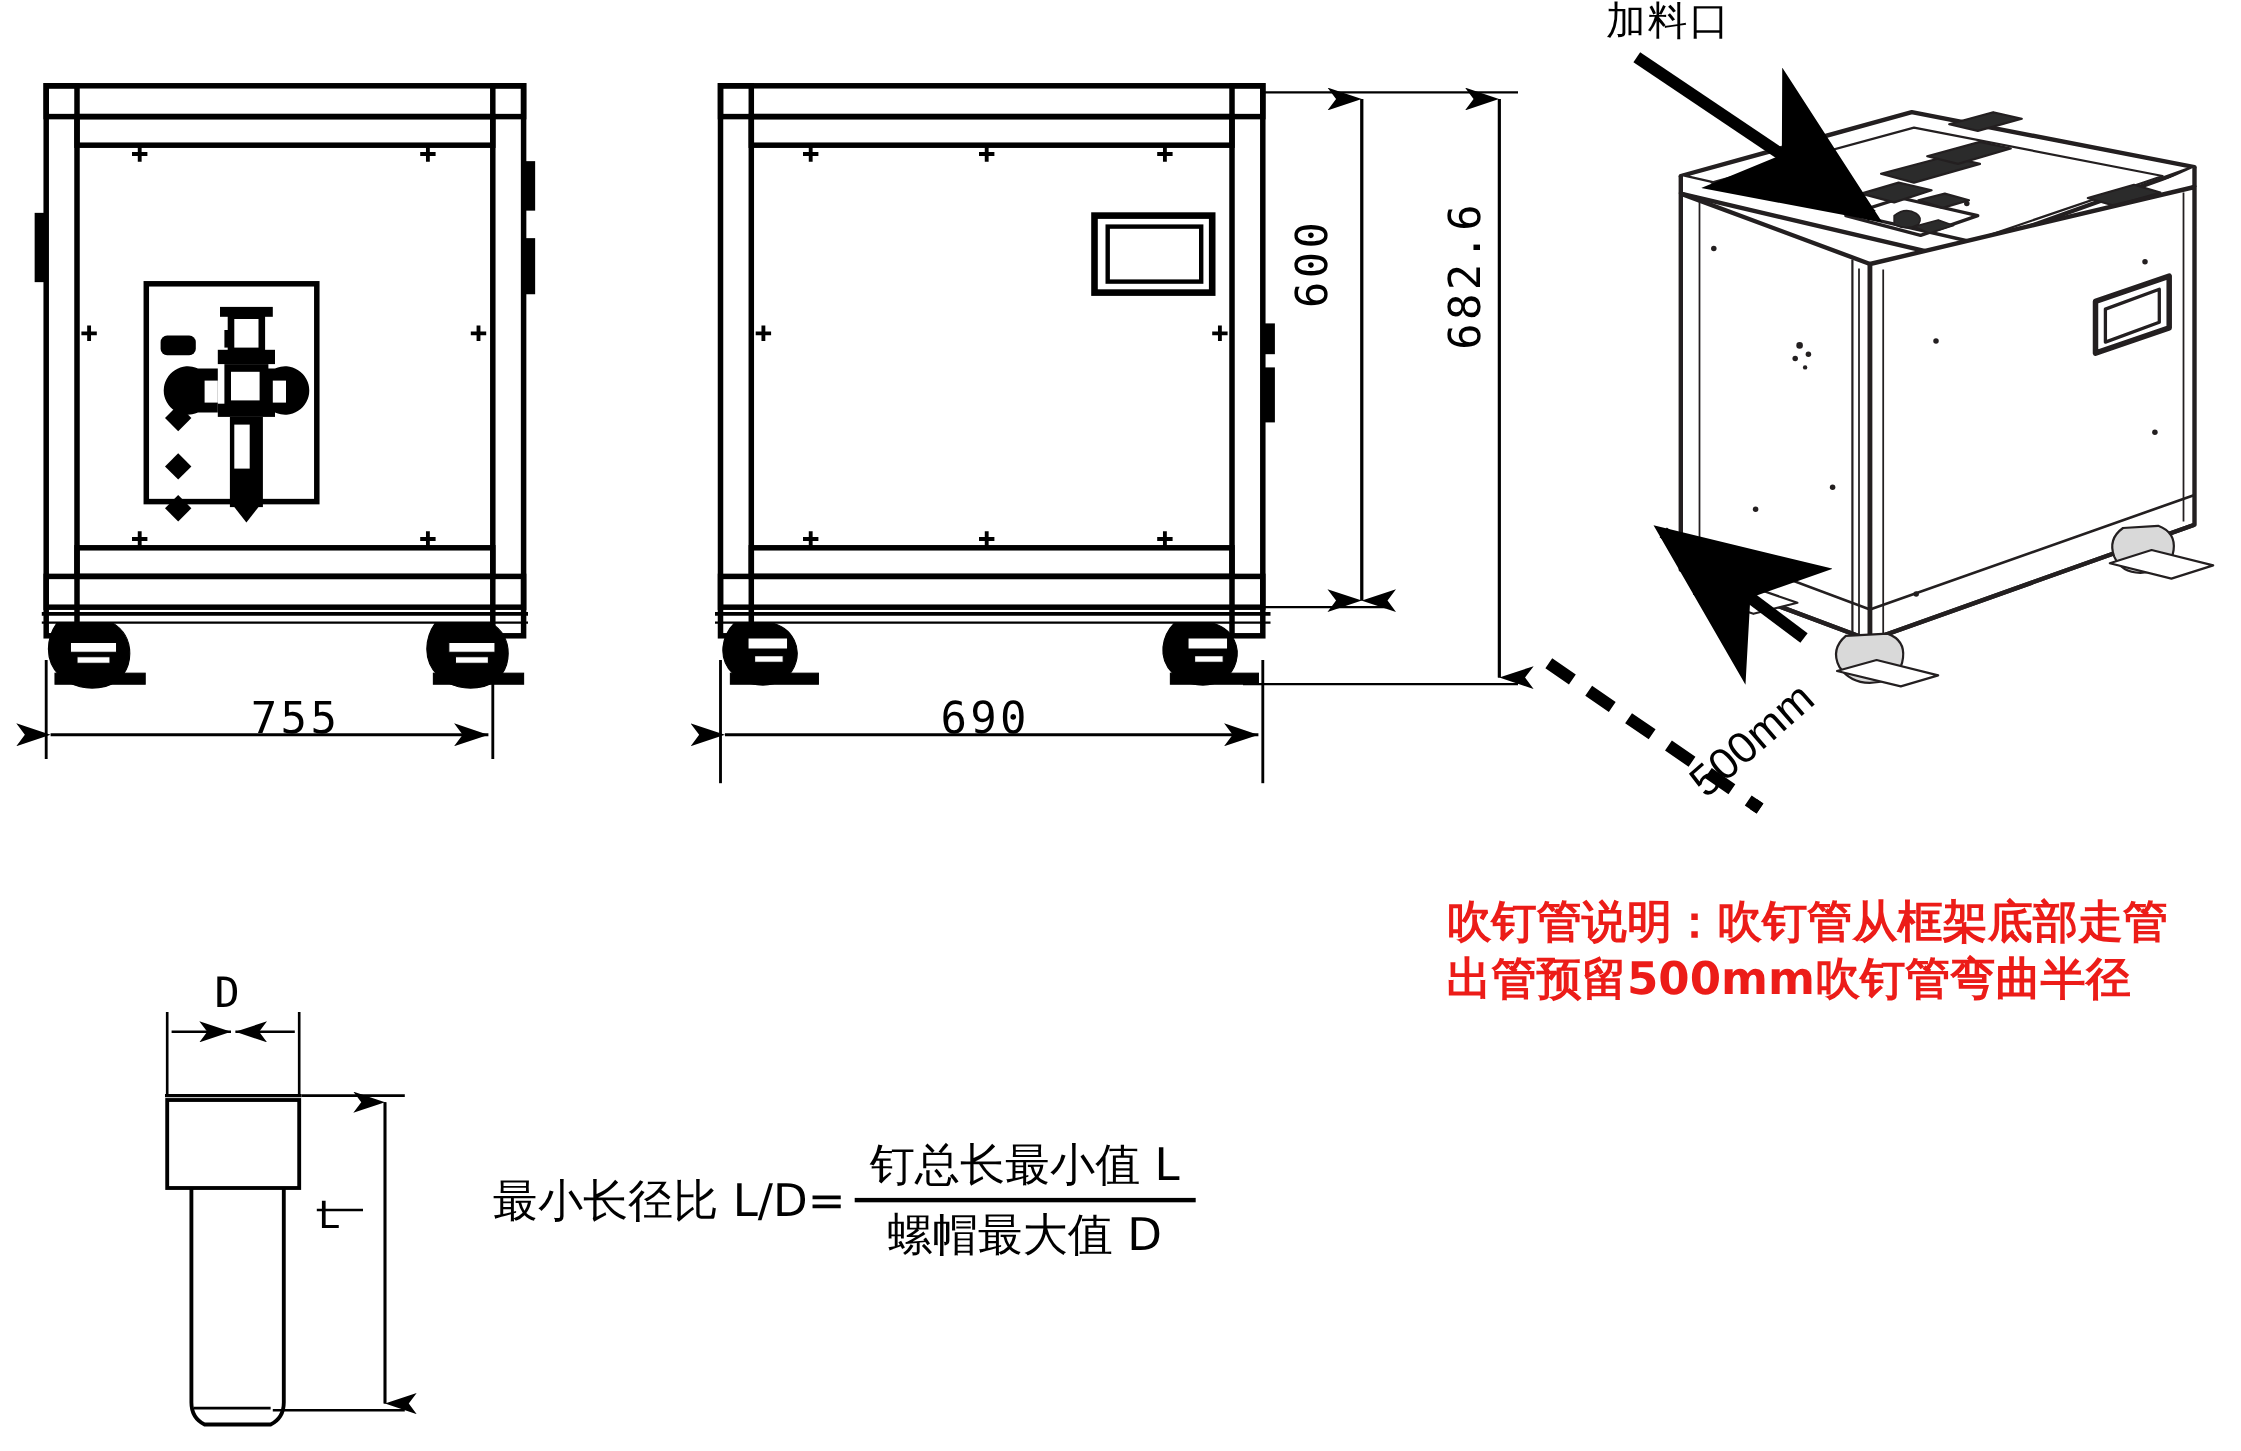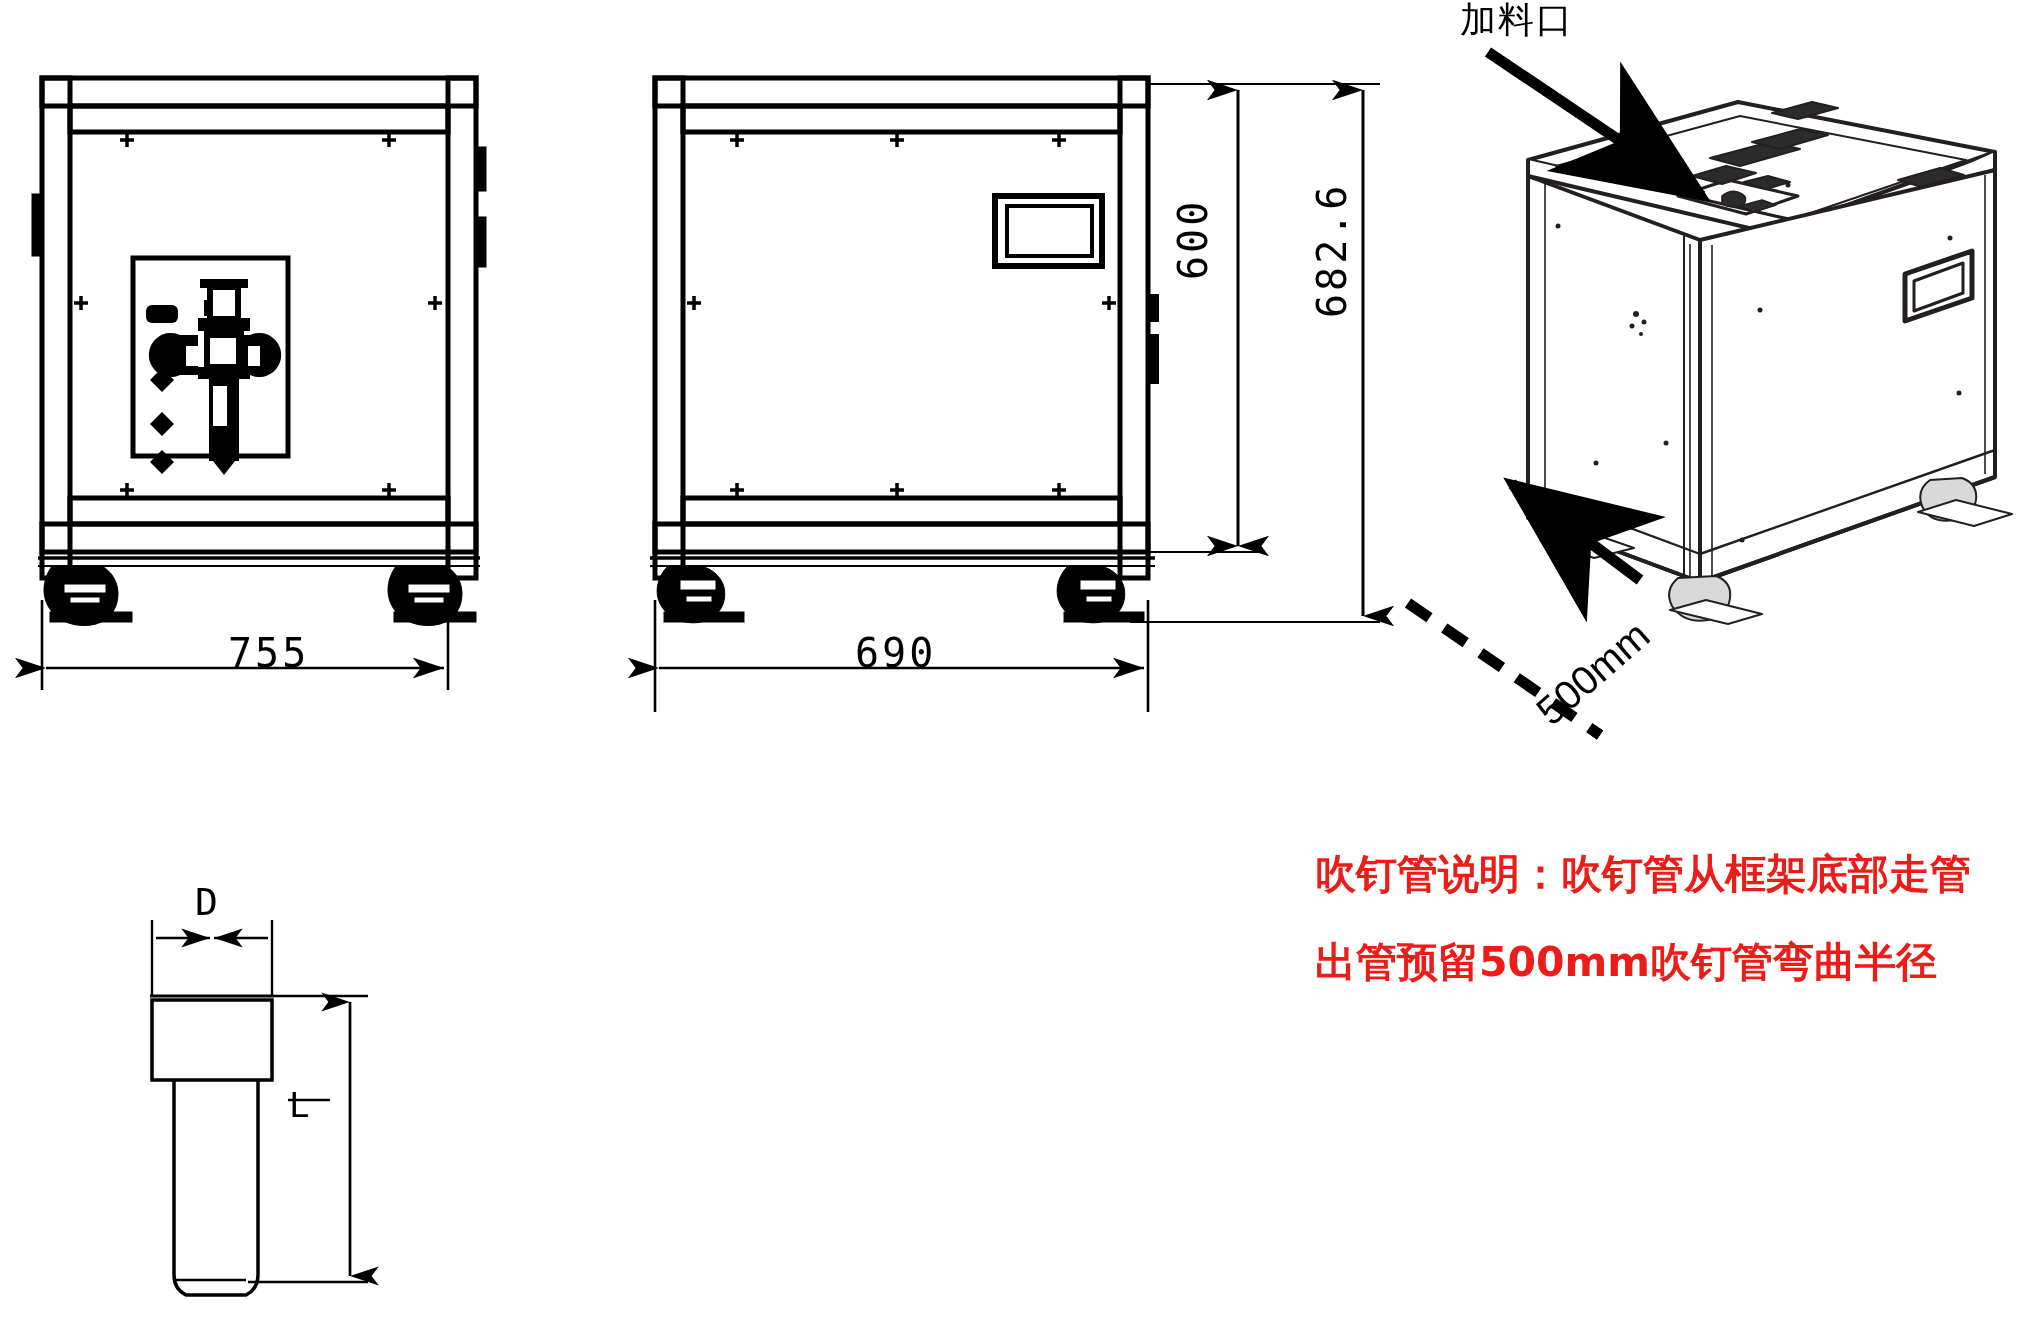--- a/index.html
+++ b/index.html
@@ -46,21 +46,21 @@
   #note-red {
     position: absolute;
     left: 1315px;
     top: 812px;
     color: #ec1c18;
     font-size: 41px;
     line-height: 1.28;
     font-weight: 700;
     letter-spacing: 0px;
   }
-  #note-red div { white-space: nowrap; margin-top: 36px; }
+  #note-red div { white-space: nowrap; }
 
   
   .dim {
     position: absolute;
     font-family: "DejaVu Sans Mono", "Liberation Mono", monospace;
     font-size: 40px;
     color: #000;
     letter-spacing: 3px;
   }
   #dim-575 { left: 228px; top: 630px; }
@@ -415,14 +415,22 @@
   </div>
 
   <div class="dim" id="dim-575">755</div>
   <div class="dim" id="dim-690">690</div>
   <div class="dim" id="dim-600">600</div>
   <div class="dim" id="dim-6826">682.6</div>
   <div class="dim" id="dim-500mm">500mm</div>
   <div class="dim" id="dim-D">D</div>
   <div class="dim" id="dim-L">L</div>
 
+  <div id="formula">
+    <span class="lhs">最小长径比 L/D=</span>
+    <span class="frac">
+      <span class="num">钉总长最小值 L</span>
+      <span class="bar"></span>
+      <span class="den">螺帽最大值 D</span>
+    </span>
+  </div>
 
 </div>
 
 </body></html>

